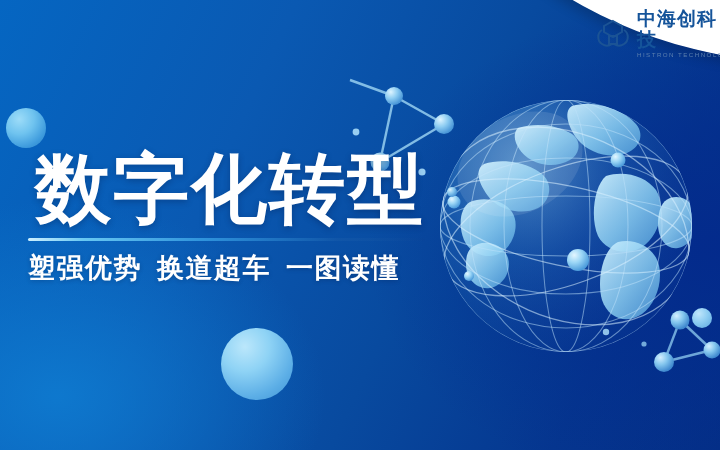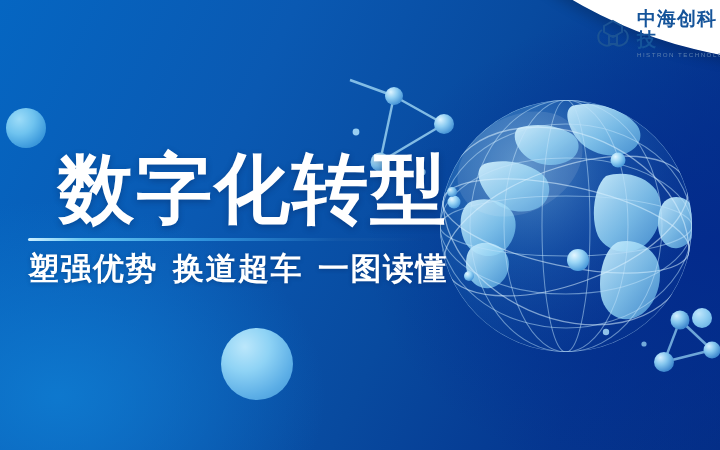--- a/index.html
+++ b/index.html
@@ -103,21 +103,21 @@
   #divider {
     margin-top:10px;
     width:397px; height:3px;
     background:linear-gradient(90deg, #cdf0ff 0%, #67c7f2 14%, #2f93dc 44%, rgba(22,90,170,0.55) 78%, rgba(12,62,140,0.1) 100%);
     border-radius:2px;
   }
   #subtitle {
     margin-top:12px;
     font-family:"DejaVu Sans", sans-serif;
     font-weight:bold;
-    font-size:31px;
+    font-size:27px;
     line-height:30px;
     color:#ffffff;
     letter-spacing:1.5px;
     white-space:nowrap;
     text-shadow:0 1px 4px rgba(0,25,70,0.3);
   }
   .gap { display:inline-block; width:15px; }
 </style>
 </head>
 <body>

